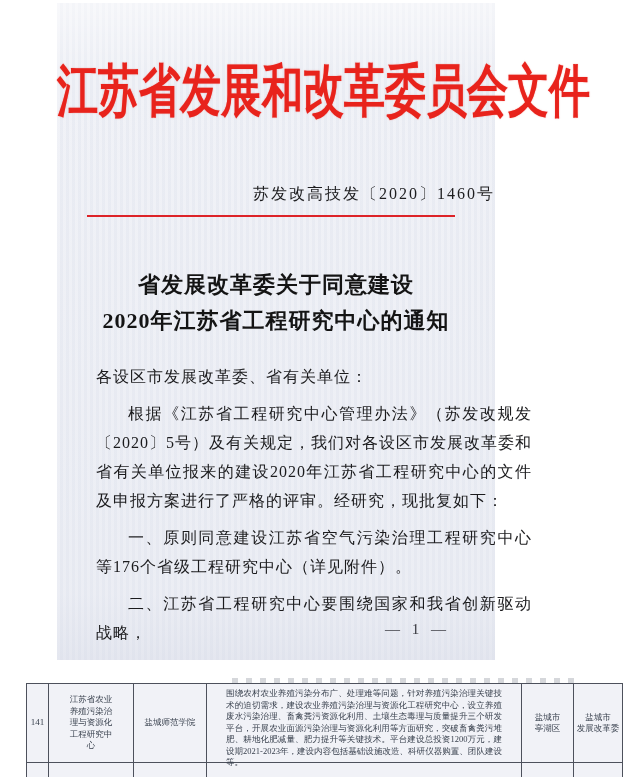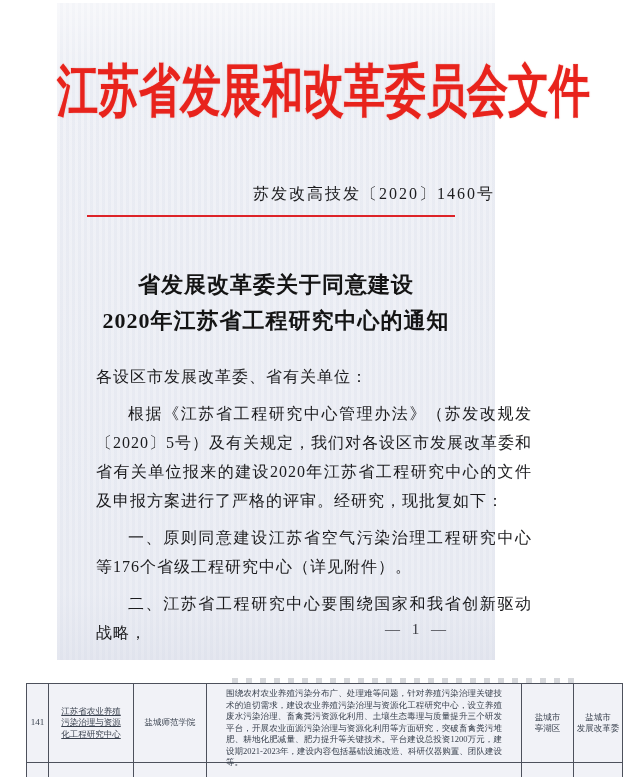--- a/index.html
+++ b/index.html
@@ -66,21 +66,21 @@
   .t-row.cut{height:40px;}
   .t-cell{
     border-left:1px solid #4d515c;border-bottom:1px solid #4d515c;
     box-sizing:border-box;
     display:flex;align-items:center;justify-content:center;
     text-align:center;
     font-size:8.5px;line-height:11.5px;
   }
   .t-cell.last{border-right:1px solid #4d515c;}
   .c-idx{width:22px;font-size:9px;}
-  .c-name{width:85px;padding:0 10px;text-decoration:underline;}
+  .c-name{width:85px;padding:0 18px;}
   .c-org{width:73px;padding:4px 4px;}
   .c-desc{
     width:315px;padding:4px 19px;
     align-items:flex-start;justify-content:flex-start;
     text-align:justify;text-justify:inter-ideograph;
     display:block;
   }
   .c-loc{width:52px;white-space:pre-line;}
   .c-dept{width:50px;white-space:pre-line;}
 </style>

